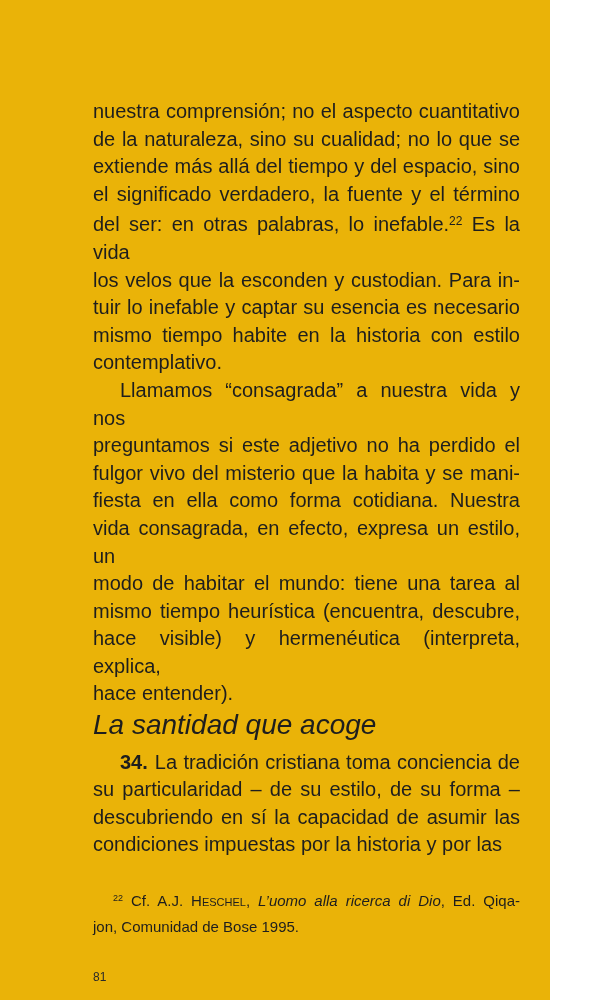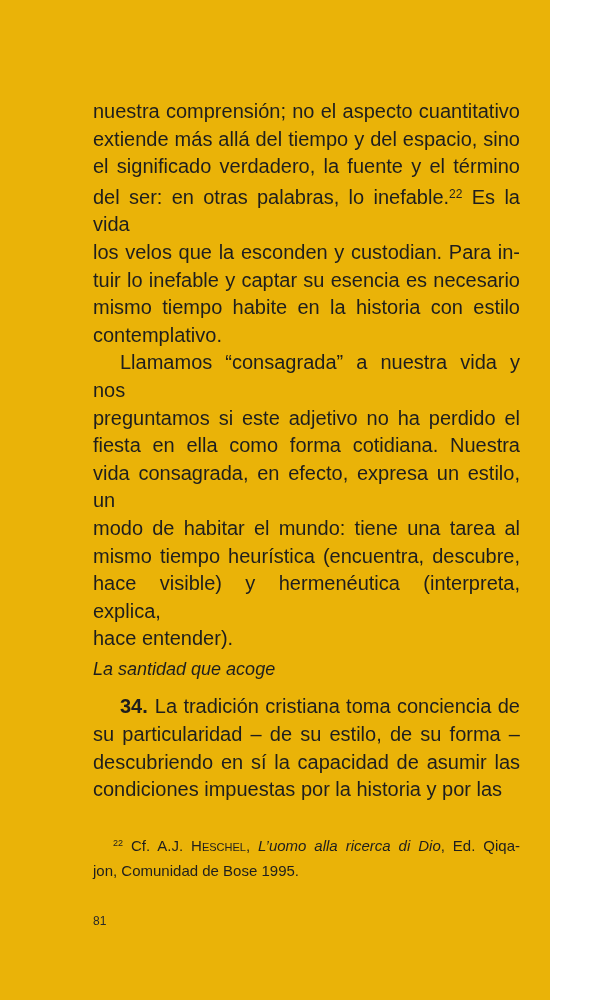--- a/index.html
+++ b/index.html
@@ -50,21 +50,21 @@
   }
   .seg-sc {
     font-variant: small-caps;
   }
   .seg-it {
     font-style: italic;
   }
   .section-heading {
     font-style: italic;
     font-weight: normal;
-    font-size: 18px;
+    font-size: 28px;
     line-height: 27.6px;
     margin: 3px 0 10px 0;
   }
   .para-3 {
     margin-top: 10px;
   }
   .footnote {
     margin-top: 26px;
   }
   .footnote .line {
@@ -83,32 +83,34 @@
   }
 </style>
 </head>
 <body>
 
 <div class="page">
   <div class="text-column">
 
     <div class="para para-1">
         <div class="line"><span>nuestra comprensión; no el aspecto cuantitativo</span></div>
+        <div class="line"><span>de la naturaleza, sino su cualidad; no lo que se</span></div>
         <div class="line"><span>extiende más allá del tiempo y del espacio, sino</span></div>
         <div class="line"><span>el significado verdadero, la fuente y el término</span></div>
         <div class="line"><span>del ser: en otras palabras, lo inefable.</span><span class="seg-sup">22</span><span> Es la vida</span></div>
         <div class="line"><span>los velos que la esconden y custodian. Para in-</span></div>
         <div class="line"><span>tuir lo inefable y captar su esencia es necesario</span></div>
         <div class="line"><span>mismo tiempo habite en la historia con estilo</span></div>
         <div class="line last"><span>contemplativo.</span></div>
       </div>
 
     <div class="para para-2">
         <div class="line indent"><span>Llamamos “consagrada” a nuestra vida y nos</span></div>
         <div class="line"><span>preguntamos si este adjetivo no ha perdido el</span></div>
+        <div class="line"><span>fulgor vivo del misterio que la habita y se mani-</span></div>
         <div class="line"><span>fiesta en ella como forma cotidiana. Nuestra</span></div>
         <div class="line"><span>vida consagrada, en efecto, expresa un estilo, un</span></div>
         <div class="line"><span>modo de habitar el mundo: tiene una tarea al</span></div>
         <div class="line"><span>mismo tiempo heurística (encuentra, descubre,</span></div>
         <div class="line"><span>hace visible) y hermenéutica (interpreta, explica,</span></div>
         <div class="line last"><span>hace entender).</span></div>
       </div>
 
     <h3 class="section-heading">La santidad que acoge</h3>
 

